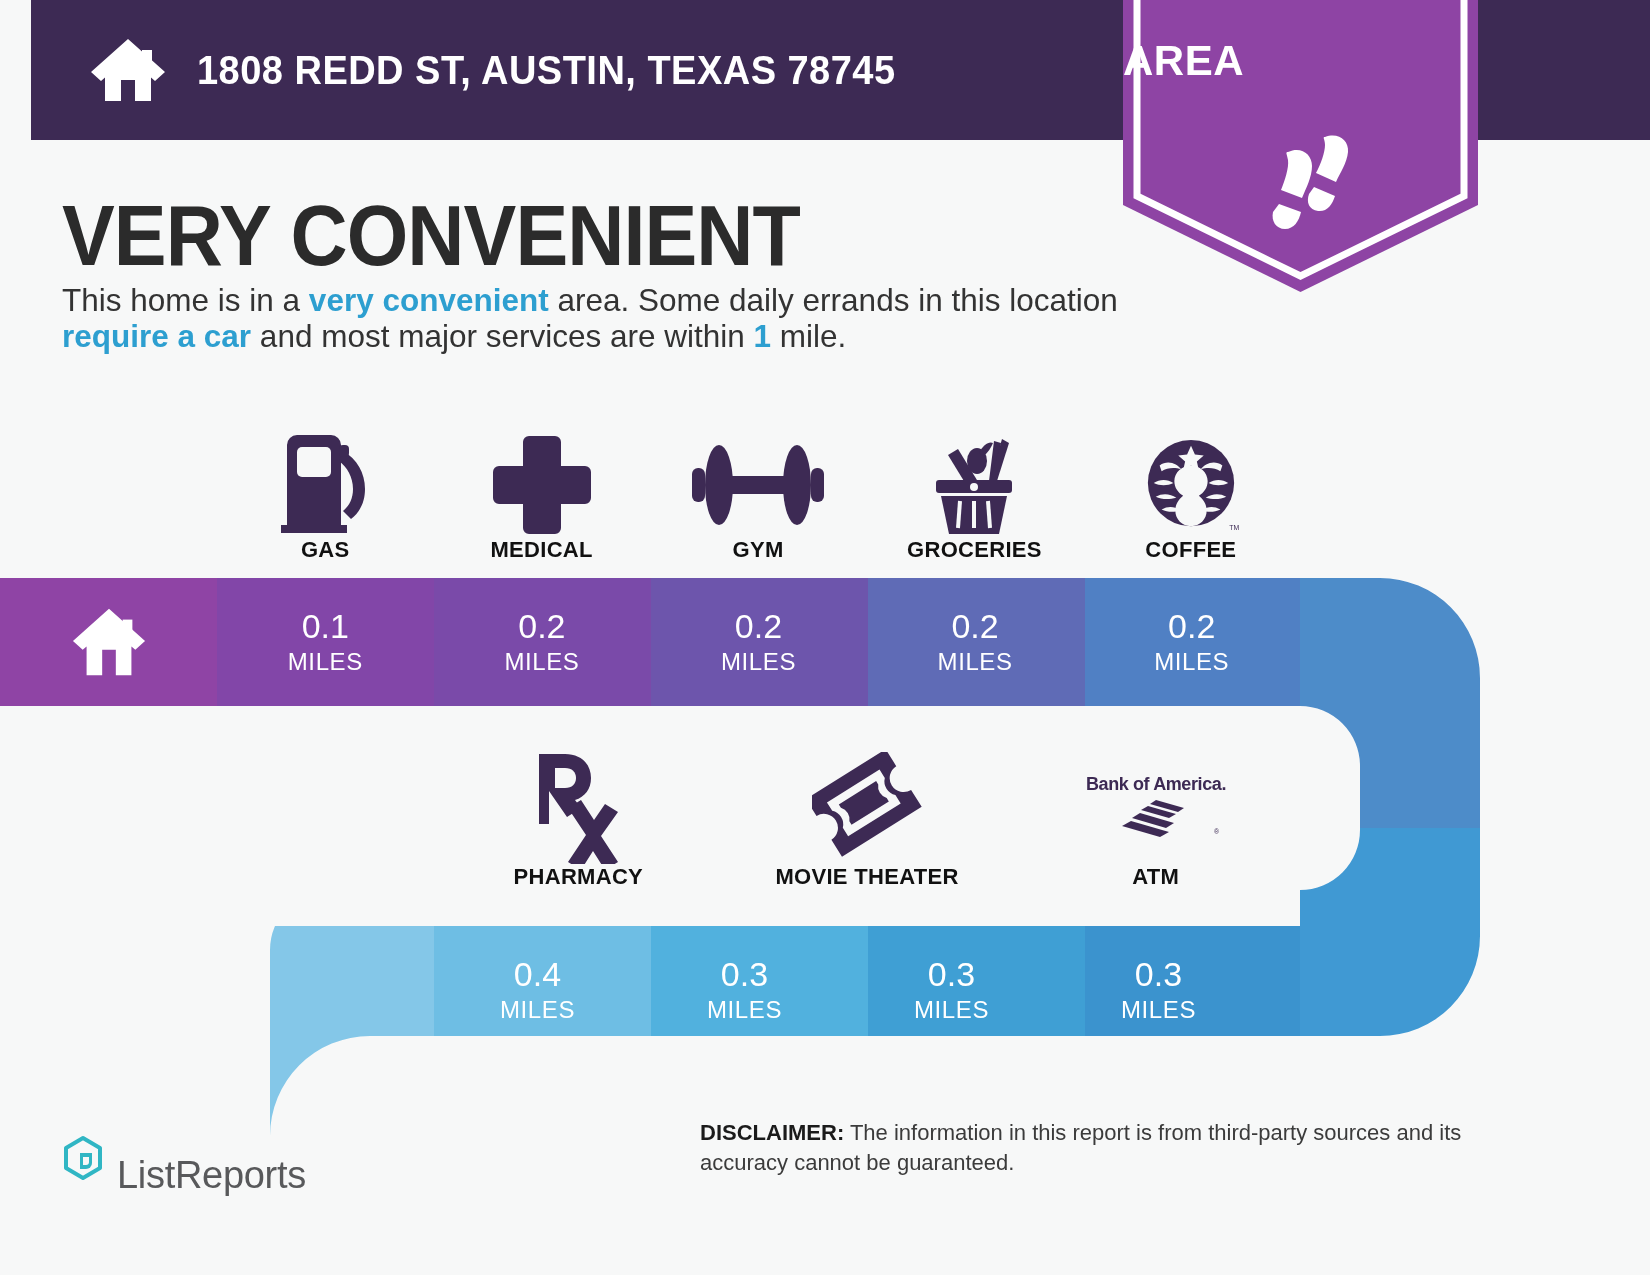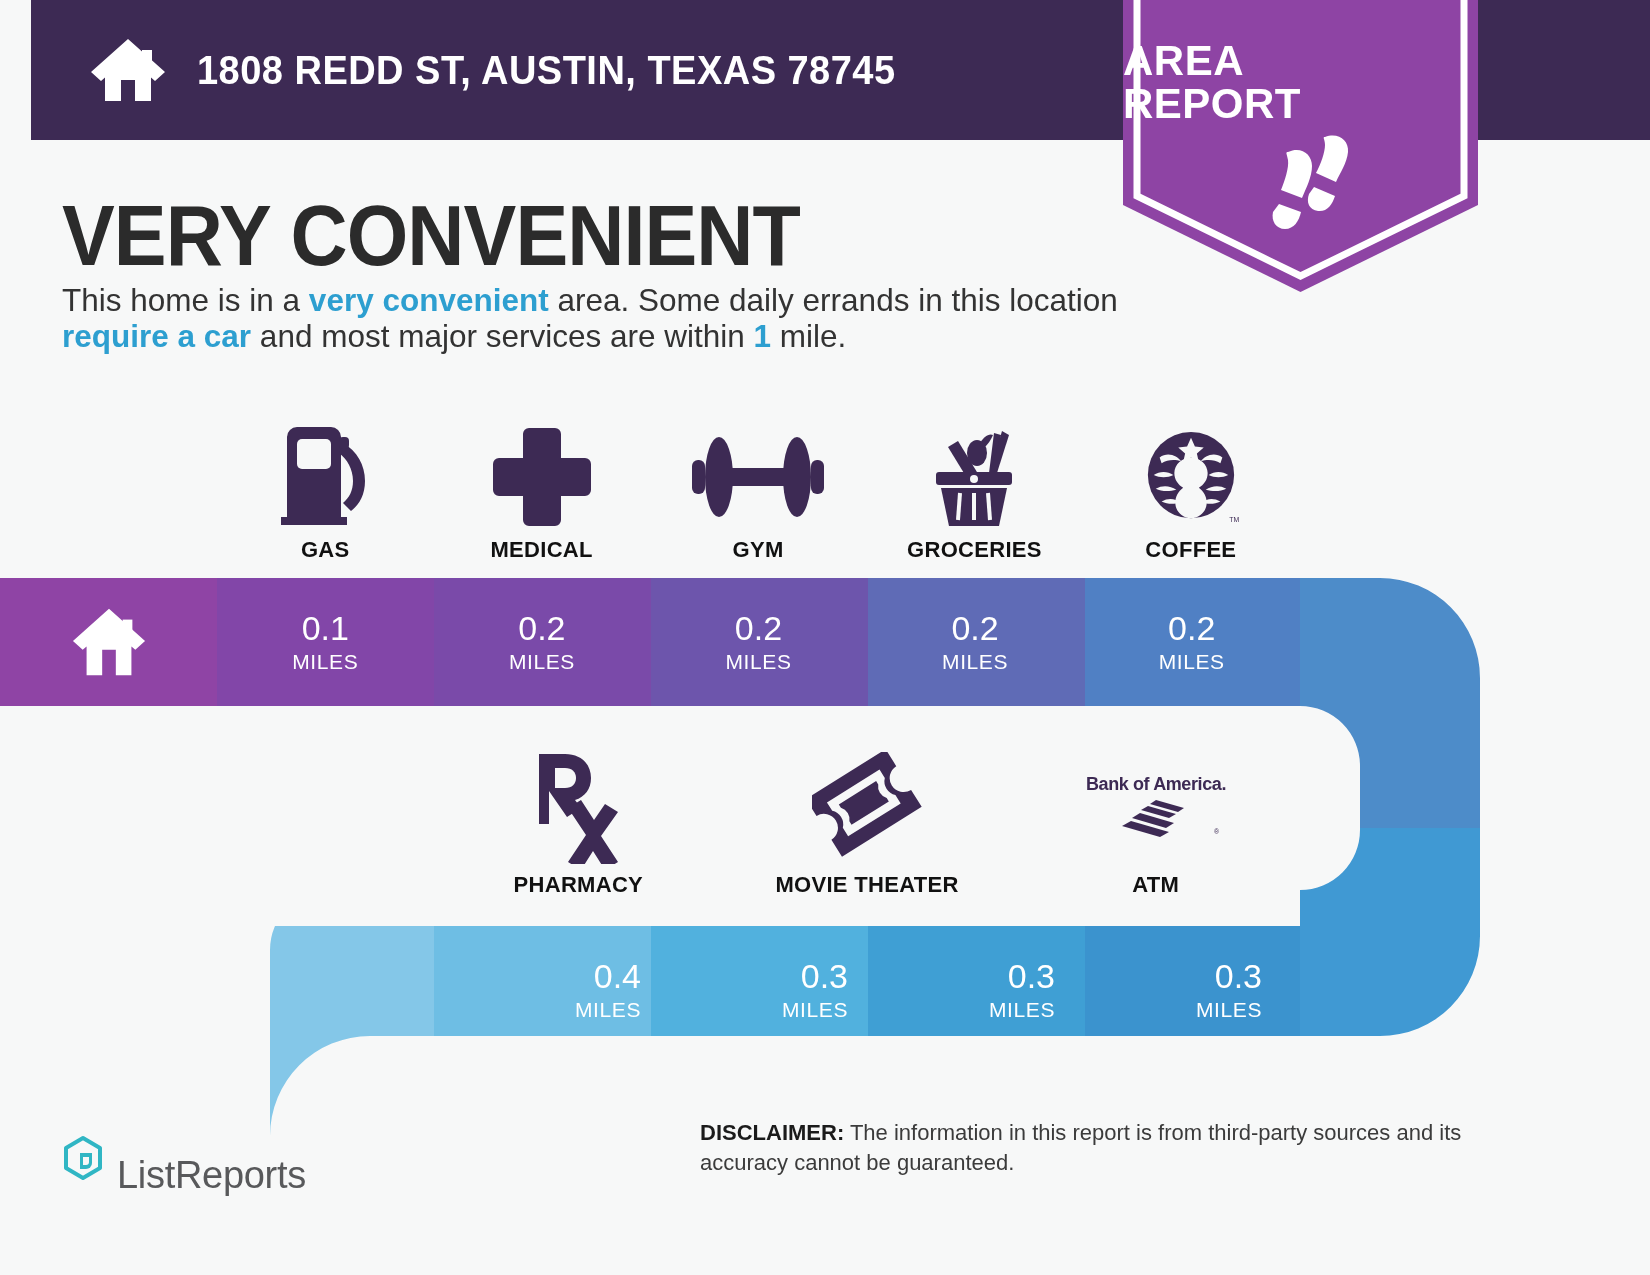--- a/index.html
+++ b/index.html
@@ -70,52 +70,51 @@
     position:absolute; left:217px; top:418px; width:1082px; height:145px;
     display:flex;
   }
   .iconrow2 {
     position:absolute; left:434px; top:752px; width:866px; height:152px;
     display:flex;
   }
   .iconcell { flex:1 1 0; display:flex; flex-direction:column; align-items:center; justify-content:flex-end; }
   .iconcell .glyph { height:105px; display:flex; align-items:center; justify-content:center; }
   .iconcell .cap {
-    margin-top:8px;
     font-size:22px; font-weight:700; color:#111111;
     letter-spacing:0.3px;
     font-family:"Liberation Sans Narrow","Liberation Sans",sans-serif;
     white-space:nowrap;
   }
   .iconrow2 .iconcell { justify-content:flex-start; }
   .iconrow2 .iconcell .glyph { height:112px; }
 
   
   .valrow1 {
     position:absolute; left:0px; top:578px; width:1300px; height:128px;
     display:flex; z-index:3;
   }
   .valrow1 .homecell { width:217px; display:flex; align-items:center; justify-content:center; }
   .valrow1 .vcell { width:216.6px; }
   .valrow2 {
     position:absolute; left:434px; top:926px; width:866px; height:128px;
     display:flex; z-index:3;
   }
-  .valrow2 .vcell { width:207px;align-items:flex-end; }
+  .valrow2 .vcell { width:207px; }
   .vcell {
     display:flex; flex-direction:column; align-items:center; justify-content:center;
     color:#ffffff;
   }
   .vcell .num {
     font-size:34px; font-weight:400; line-height:1;
     font-family:"Liberation Sans Narrow","Liberation Sans",sans-serif;
   }
   .vcell .unit {
     margin-top:5px;
-    font-size:21px; font-weight:400; letter-spacing:0.6px;
+    font-size:24px; font-weight:400; letter-spacing:0.6px;
     font-family:"Liberation Sans Narrow","Liberation Sans",sans-serif;
   }
 
   
   .lr-logo { position:absolute; left:62px; top:1118px; display:flex; align-items:center; z-index:6; }
   .lr-logo .lr-name {
     margin-left:13px;
     font-size:38px; color:#58595b; font-weight:400;
     letter-spacing:-0.3px;
     font-family:"Liberation Sans Narrow","Liberation Sans",sans-serif;
@@ -147,21 +146,20 @@
 
     <g fill="#ffffff">
       <path d="M165 152 c13 -6 24 2 24 14 c0 11 -6 22 -10 32 l-21 -8 c4 -10 8 -22 7 -30 c-1 -6 -3 -8 0 -8 Z"></path>
       <path d="M156 204 l22 8 c-2 9 -7 17 -16 17 c-9 0 -14 -8 -12 -17 Z"></path>
       <path d="M202 137 c13 -5 24 3 23 15 c-1 11 -8 21 -12 30 l-20 -9 c5 -9 9 -21 9 -28 c0 -6 -3 -8 0 -8 Z"></path>
       <path d="M191 187 l21 9 c-3 9 -8 16 -17 15 c-9 -1 -12 -9 -9 -17 Z"></path>
     </g>
   </svg>
   <div class="badge-text">
     <span>AREA</span>
-    <span class="l2">REPORT</span>
   </div>
 </div>
 
 <div class="headline">VERY CONVENIENT</div>
 <div class="subhead">
   <span>This home is in a </span><b>very convenient</b><span> area. Some daily errands in this location </span><b>require a car</b><span> and most major services are within </span><b>1</b><span> mile.</span>
 </div>
 
 <svg id="ribbon-svg" width="1650" height="715">
   <defs>

